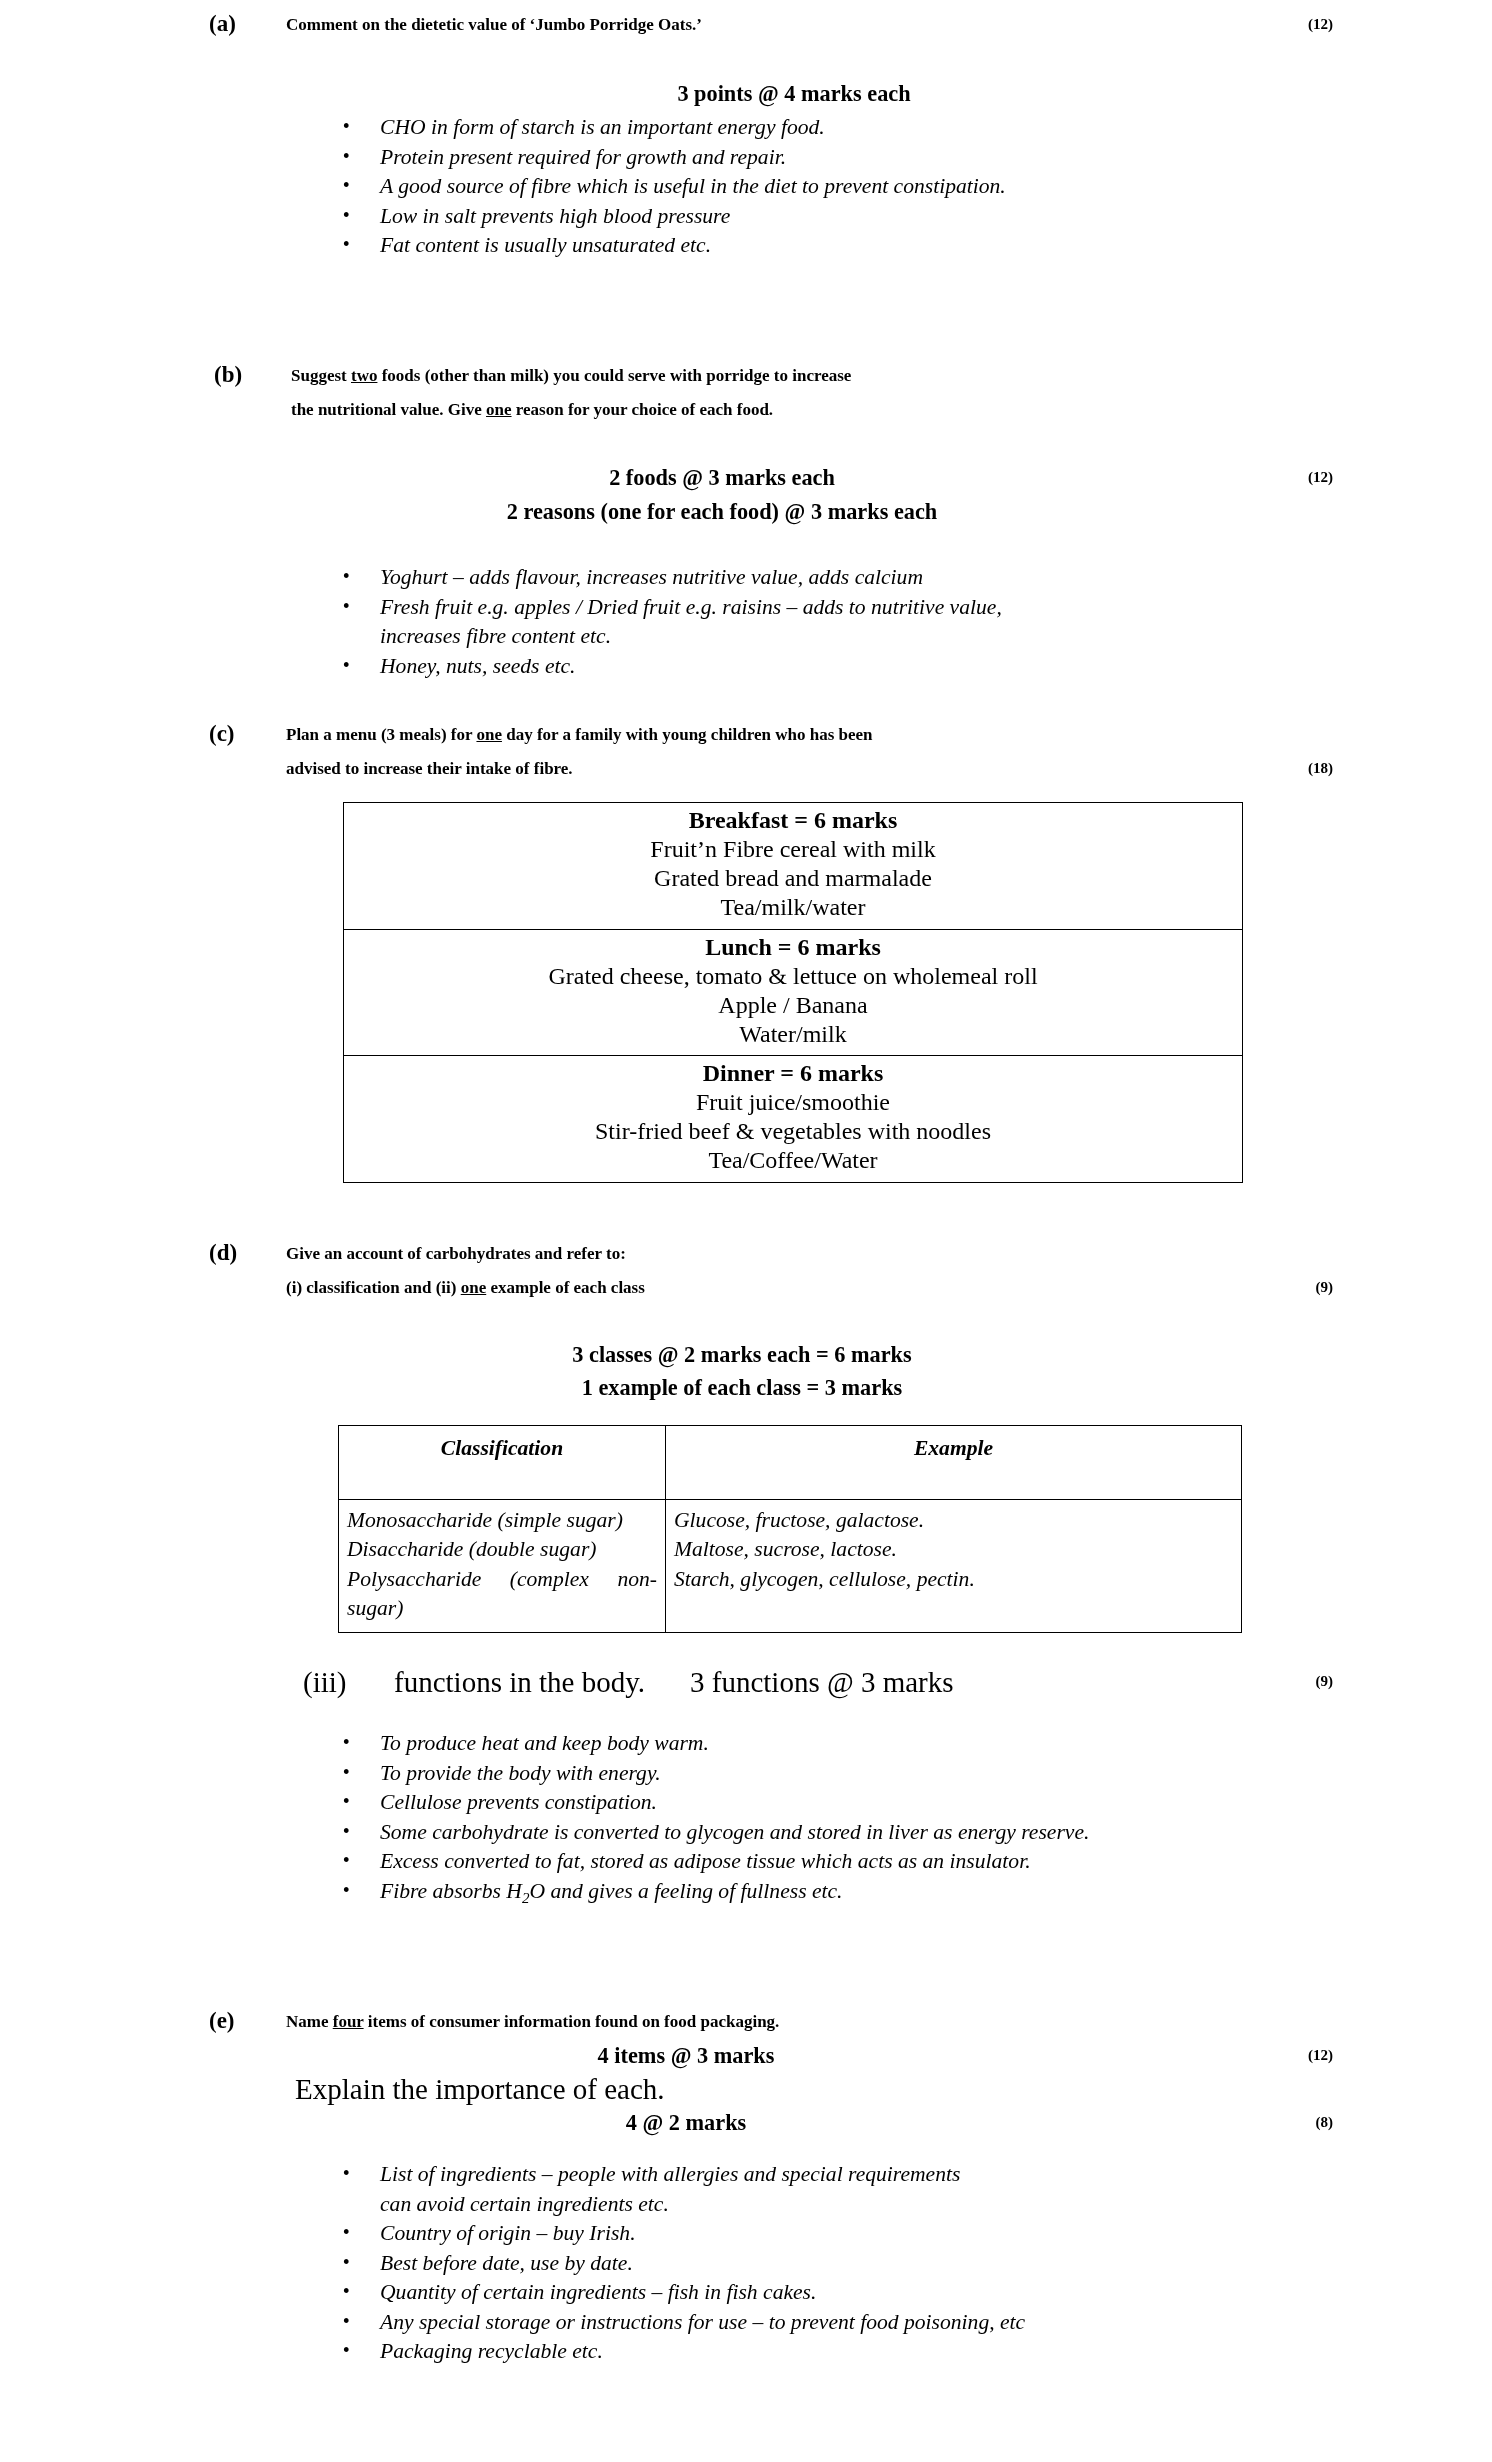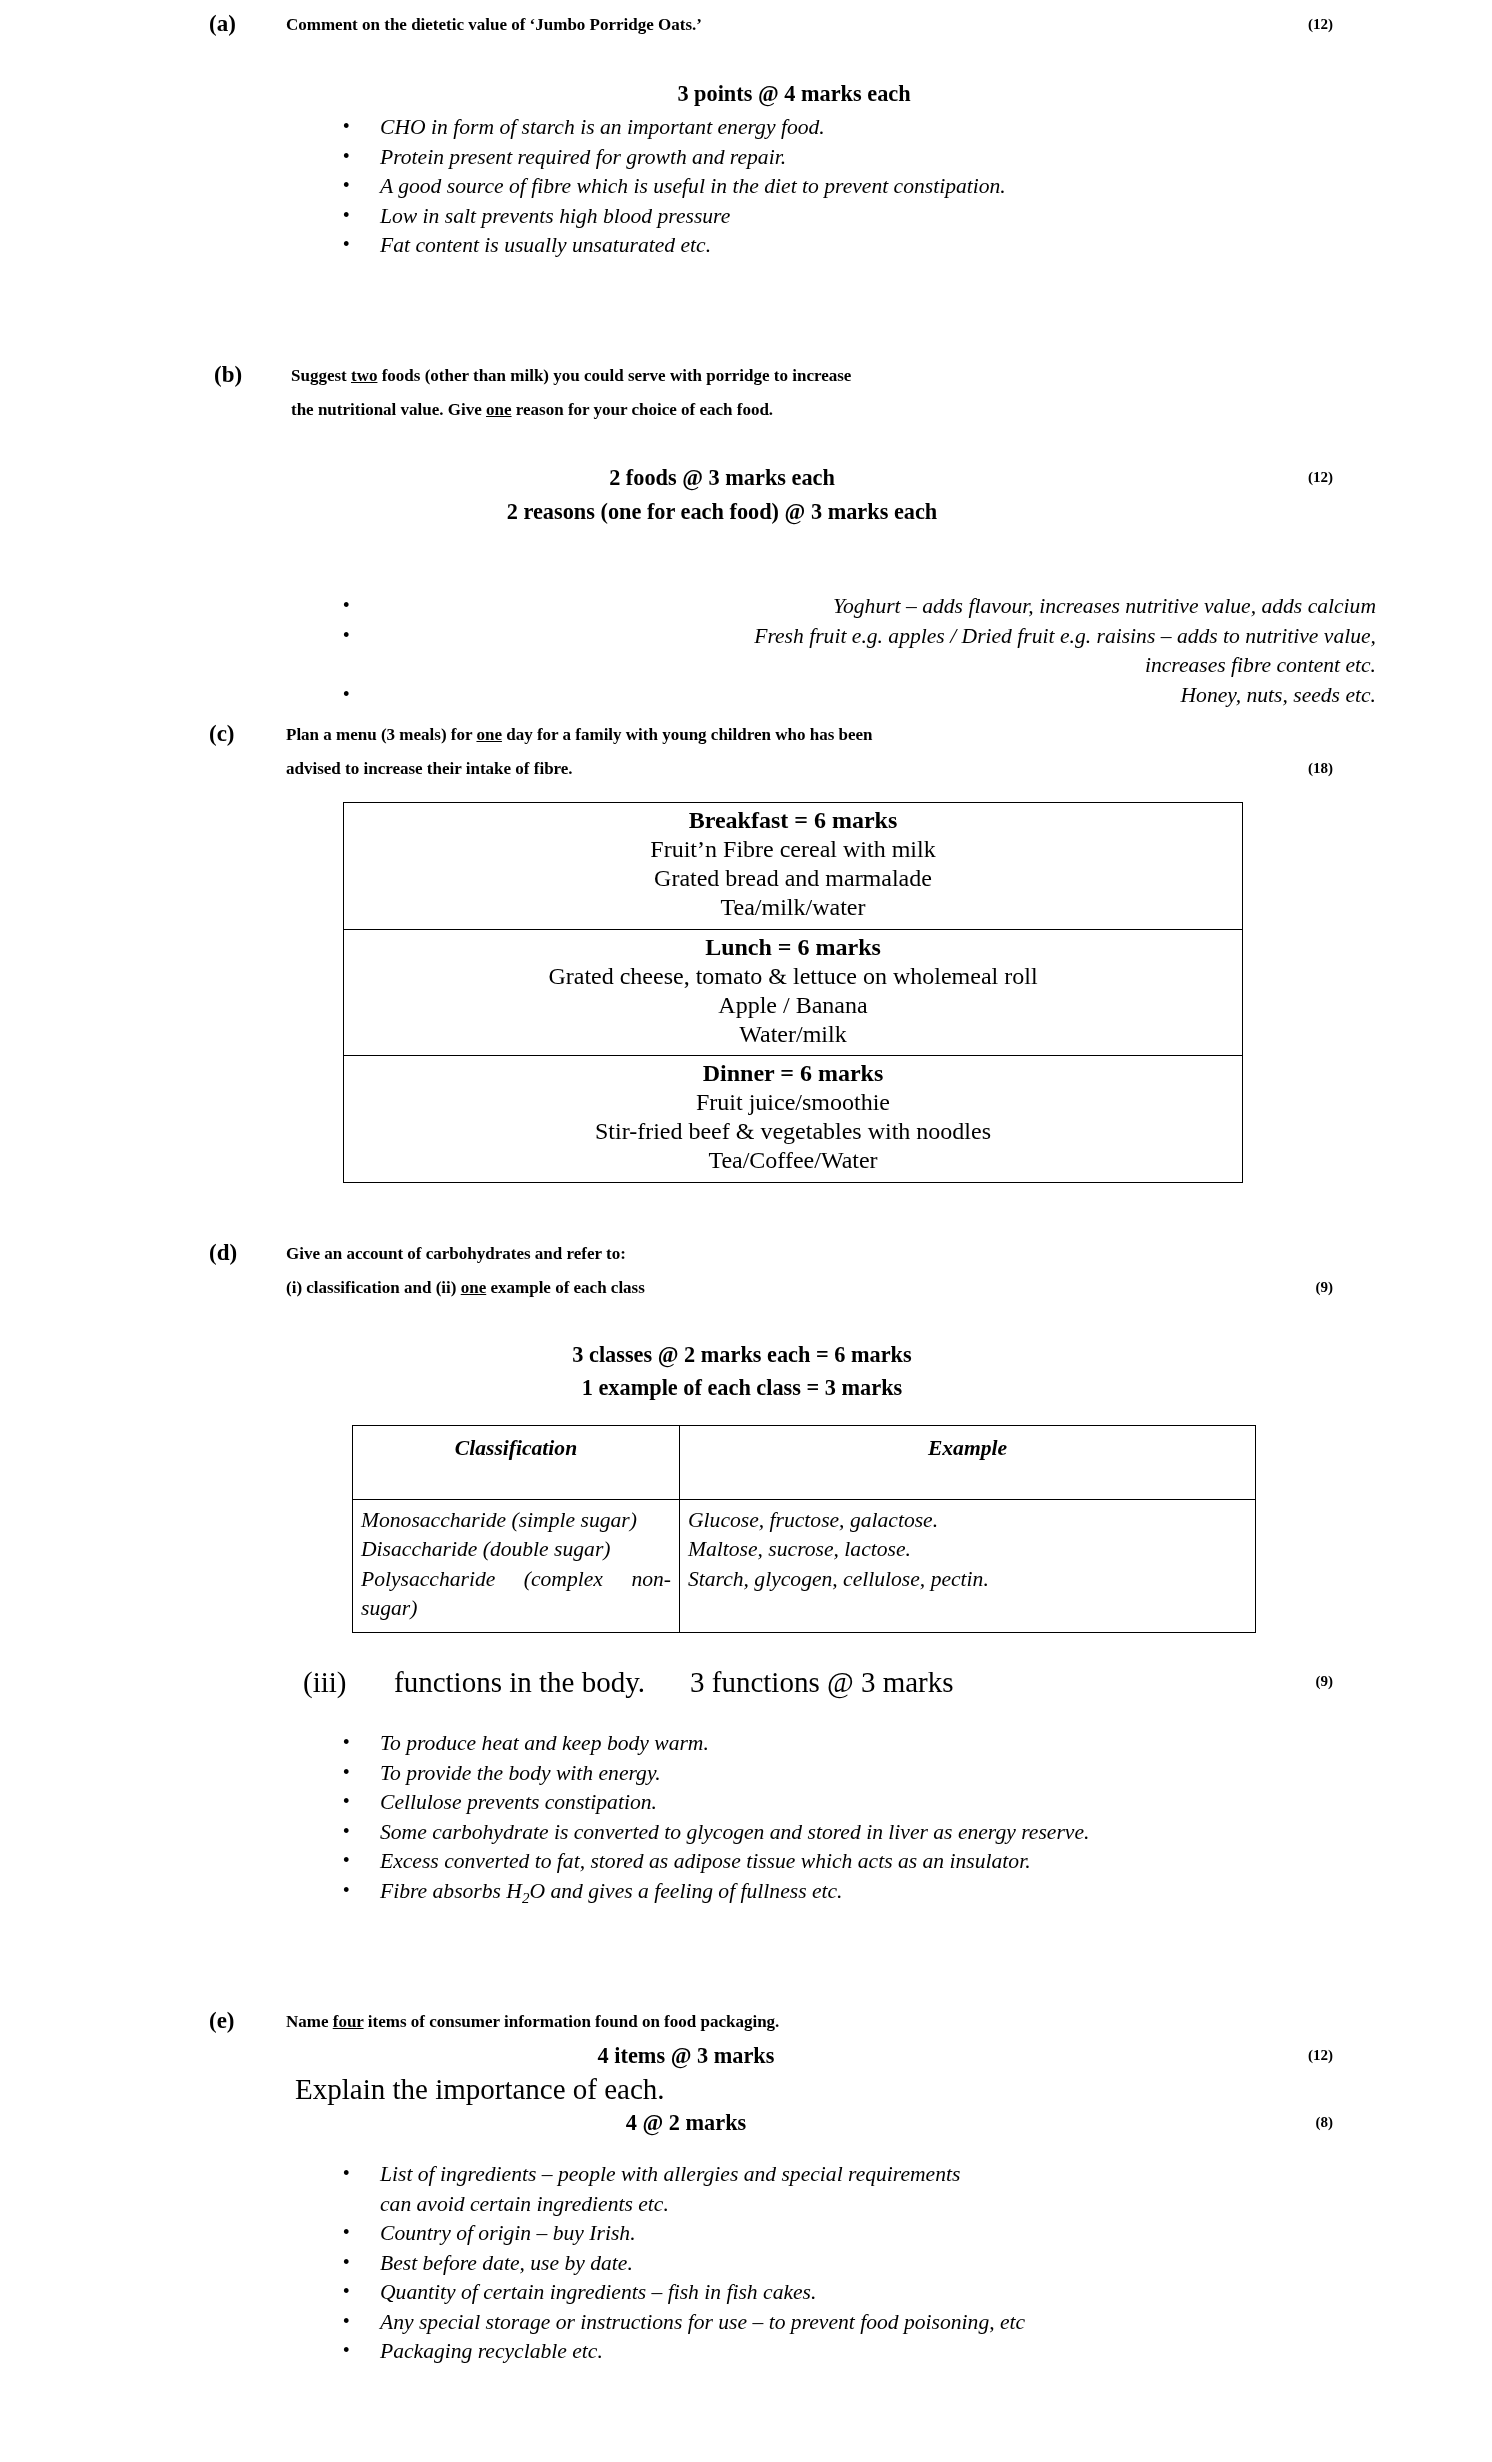--- a/index.html
+++ b/index.html
@@ -167,21 +167,21 @@
     <span class="qtext">
       <span><span>Suggest </span><u>two</u><span> foods (other than milk) you could serve with porridge to increase</span></span><br>
       <span><span>the nutritional value.   Give </span><u>one</u><span> reason for your choice of each food.</span></span>
     </span>
   </div>
 
   <div class="centerline" style="left:343px; top:461px; width:758px;">2 foods @ 3 marks each</div>
   <div class="marks" style="left:1245px; top:461px; width:88px;">(12)</div>
   <div class="centerline" style="left:343px; top:495px; width:758px;">2 reasons (one for each food) @ 3 marks each</div>
 
-  <ul class="bul" style="left:338px; top:592px; width:1038px;text-align:right;">
+  <ul class="bul" style="left:338px; top:563px; width:1038px;">
     <li>Yoghurt – adds flavour, increases nutritive value, adds calcium</li>
     <li>Fresh fruit e.g. apples / Dried fruit e.g. raisins – adds to nutritive value,</li>
     <li class="cont">increases fibre content etc.</li>
     <li>Honey, nuts, seeds etc.</li>
   </ul>
 
   <div class="qrow" style="left:209px; top:718px; width:1062px;">
     <span class="qlabel">(c)</span>
     <span class="qtext">
       <span><span>Plan a menu (3 meals) for </span><u>one</u><span> day for a family with young children who has been</span></span><br>
@@ -224,21 +224,21 @@
     <span class="qtext">
       <span>Give an account of carbohydrates and refer to:</span><br>
       <span><span>(i) classification and (ii) </span><u>one</u><span> example of each class</span></span>
     </span>
   </div>
   <div class="marks" style="left:1245px; top:1271px; width:88px;">(9)</div>
 
   <div class="centerline" style="left:343px; top:1338px; width:798px;">3 classes @ 2 marks each = 6 marks</div>
   <div class="centerline" style="left:343px; top:1371px; width:798px;">1 example of each class = 3 marks</div>
 
-  <table class="class-table" style="left:352px; top:1425px; width:904px;">
+  <table class="class-table" style="left:338px; top:1425px; width:904px;">
     <tbody>
         <tr>
       <td class="hdr" style="width:326px;">Classification</td>
       <td class="hdr">Example</td>
     </tr>
     <tr>
       <td class="body-cell">
         <span class="ln">Monosaccharide (simple sugar)</span>
         <span class="ln">Disaccharide (double sugar)</span>
         <span class="just">Polysaccharide (complex non-sugar)</span>

